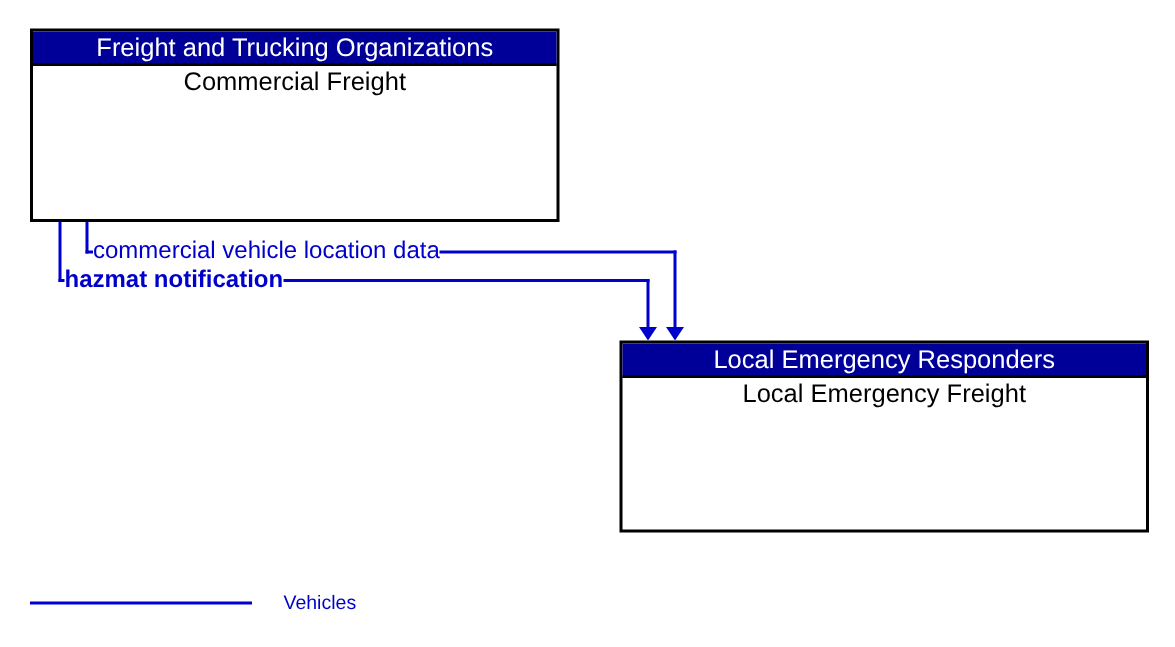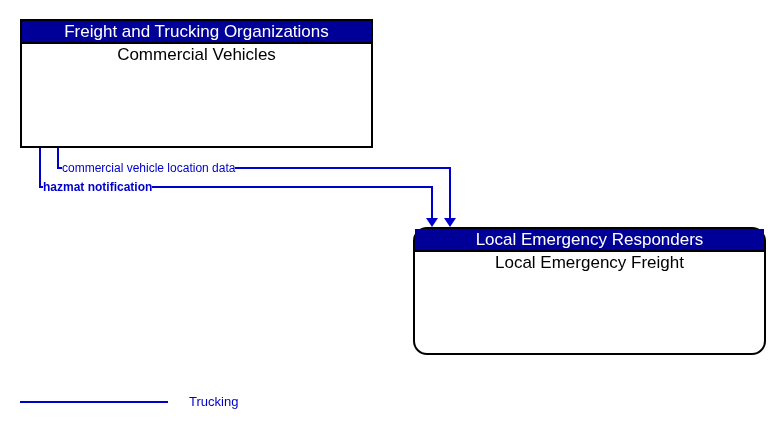--- a/index.html
+++ b/index.html
@@ -49,21 +49,21 @@
   .arrow-down{
     position:absolute;
     width:0;height:0;
     border-left:6px solid transparent;
     border-right:6px solid transparent;
     border-top:9px solid var(--line);
   }
   .flow-label{
     position:absolute;
     color:var(--line);
-    font-size:12px;
+    font-size:16px;
     line-height:16px;
     background:var(--background);
     white-space:nowrap;
   }
   .legend-line{
     position:absolute;
     height:2px;
     background:var(--line);
   }
   .legend-label{
@@ -74,38 +74,38 @@
     white-space:nowrap;
   }
 </style>
 </head>
 <body>
 
 <div class="canvas">
 
   <div class="actor-box" style="left:20px;top:19px;width:353px;height:129px;">
     <div class="actor-header">Freight and Trucking Organizations</div>
-    <div class="actor-body">Commercial Vehicles</div>
+    <div class="actor-body">Commercial Freight</div>
   </div>
 
   <div class="v-line" style="left:39px;top:148px;height:40px;"></div>
 
   <div class="v-line" style="left:57px;top:148px;height:21px;"></div>
 
   <div class="h-line" style="left:57px;top:167px;width:394px;"></div>
   <span class="flow-label" style="left:62px;top:160px;">commercial vehicle location data</span>
   <div class="v-line" style="left:449px;top:167px;height:51px;"></div>
   <div class="arrow-down" style="left:444px;top:218px;"></div>
 
   <div class="h-line" style="left:39px;top:186px;width:394px;"></div>
   <span class="flow-label" style="left:43px;top:179px;font-weight:bold;">hazmat notification</span>
   <div class="v-line" style="left:431px;top:186px;height:32px;"></div>
   <div class="arrow-down" style="left:426px;top:218px;"></div>
 
-  <div class="actor-box" style="left:413px;top:227px;width:353px;height:128px;border-radius:14px;">
+  <div class="actor-box" style="left:413px;top:227px;width:353px;height:128px;">
     <div class="actor-header">Local Emergency Responders</div>
     <div class="actor-body">Local Emergency Freight</div>
   </div>
 
   <div class="legend-line" style="left:20px;top:401px;width:148px;"></div>
-  <span class="legend-label" style="left:189px;top:394px;">Trucking</span>
+  <span class="legend-label" style="left:189px;top:394px;">Vehicles</span>
 
 </div>
 
 </body></html>

